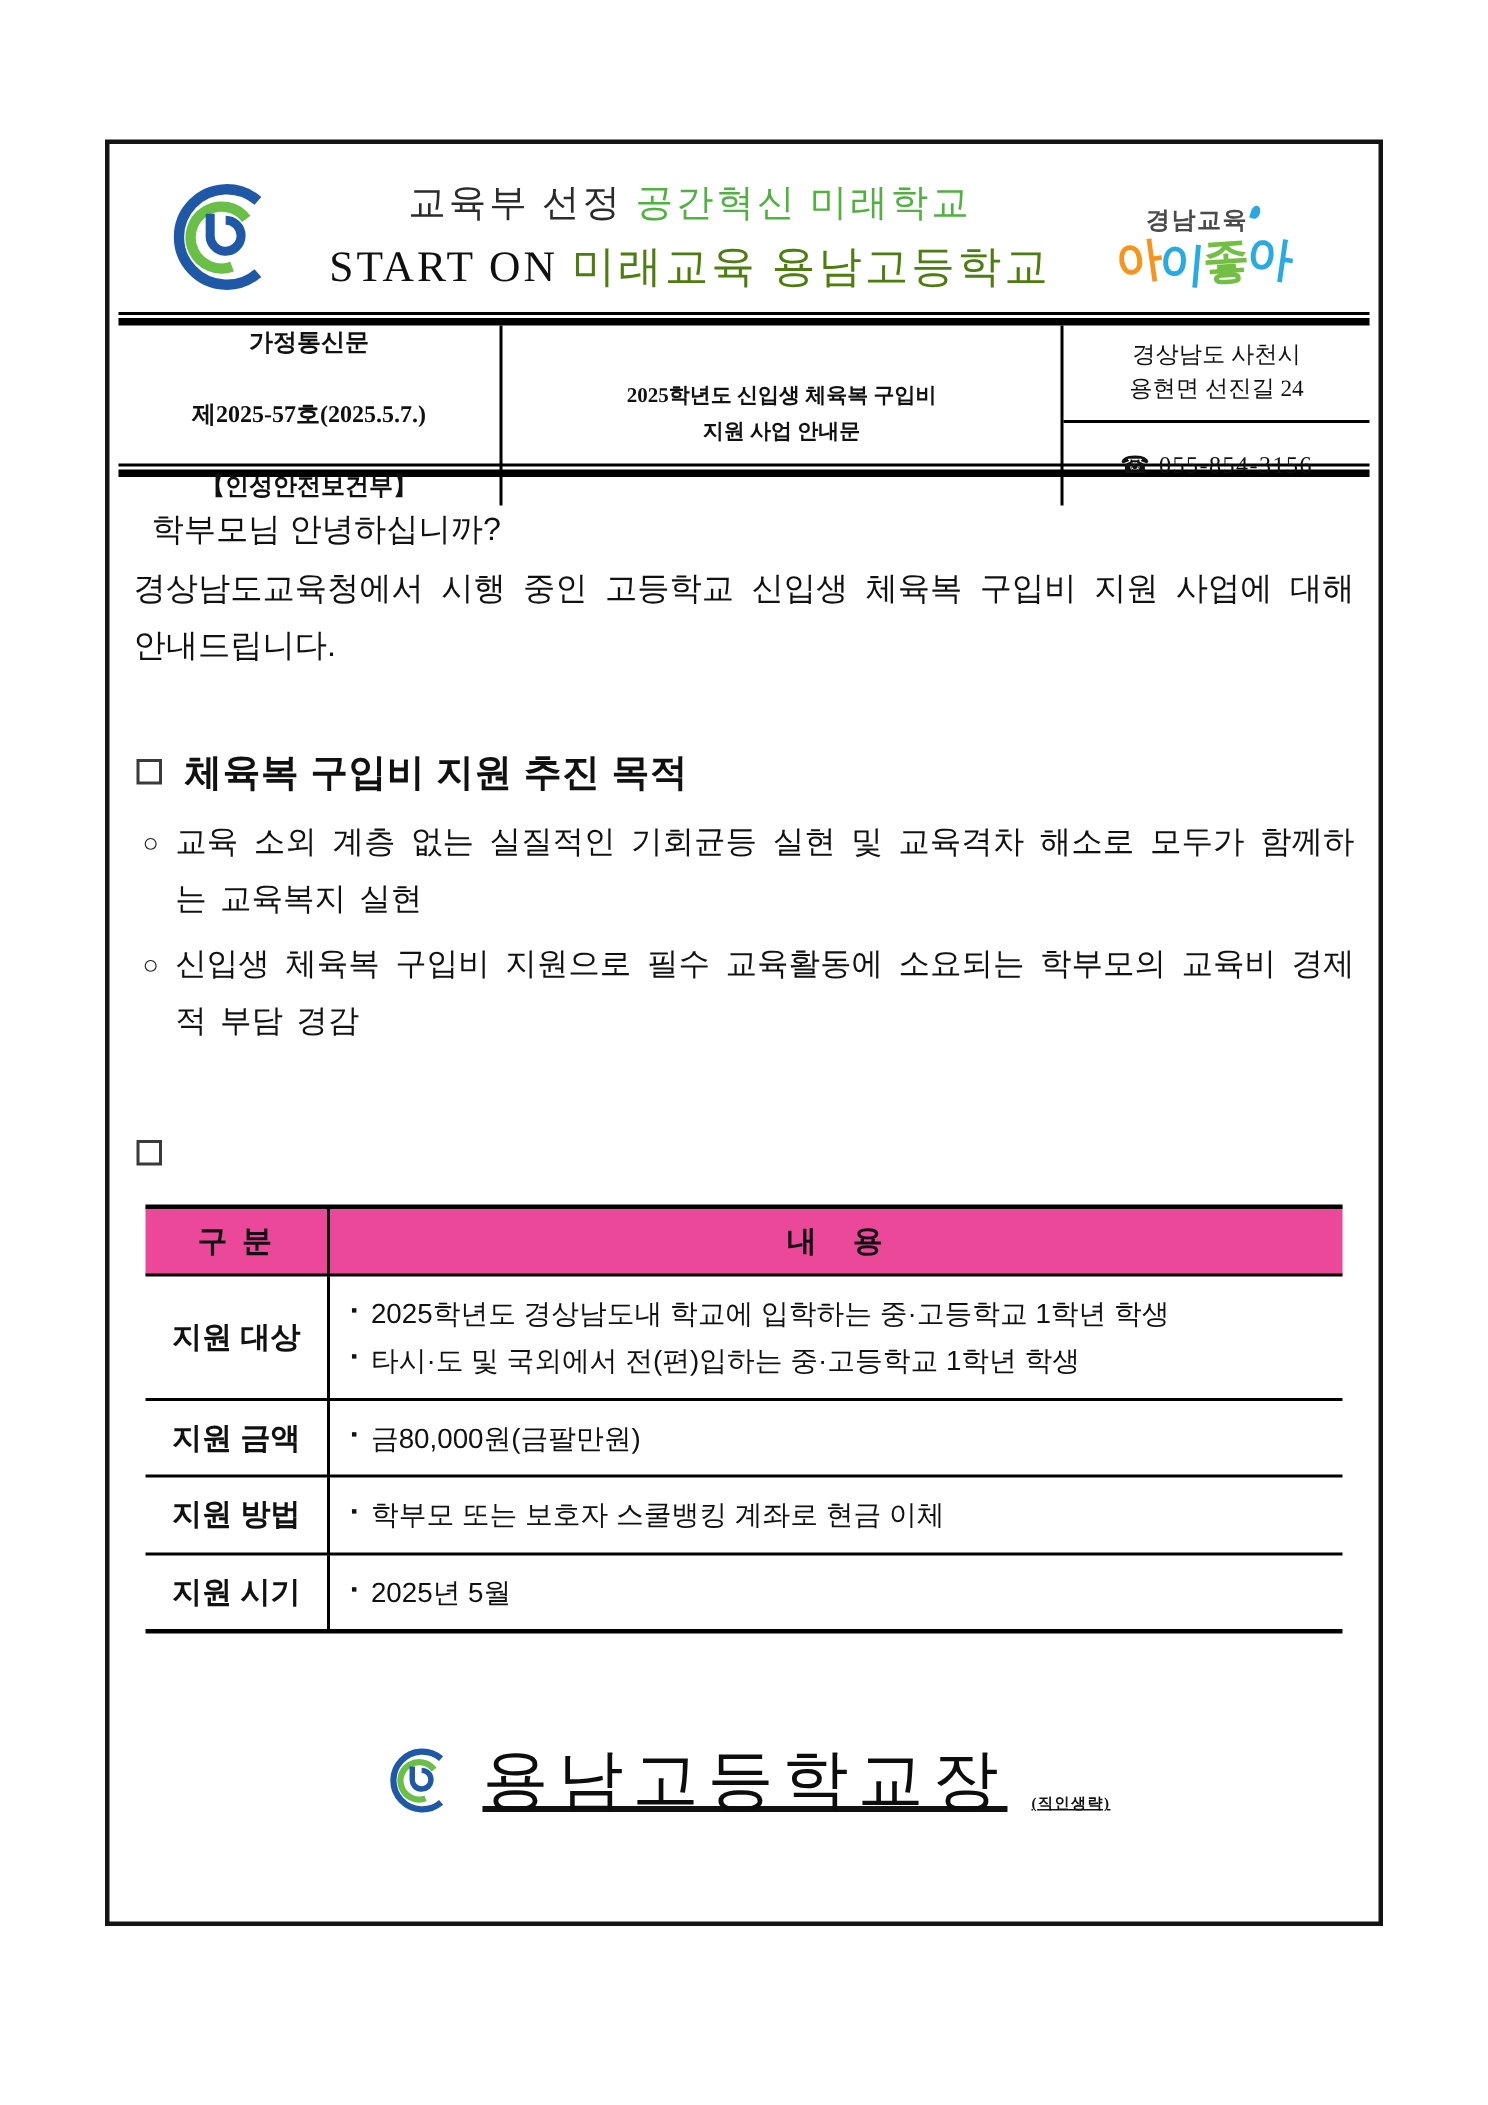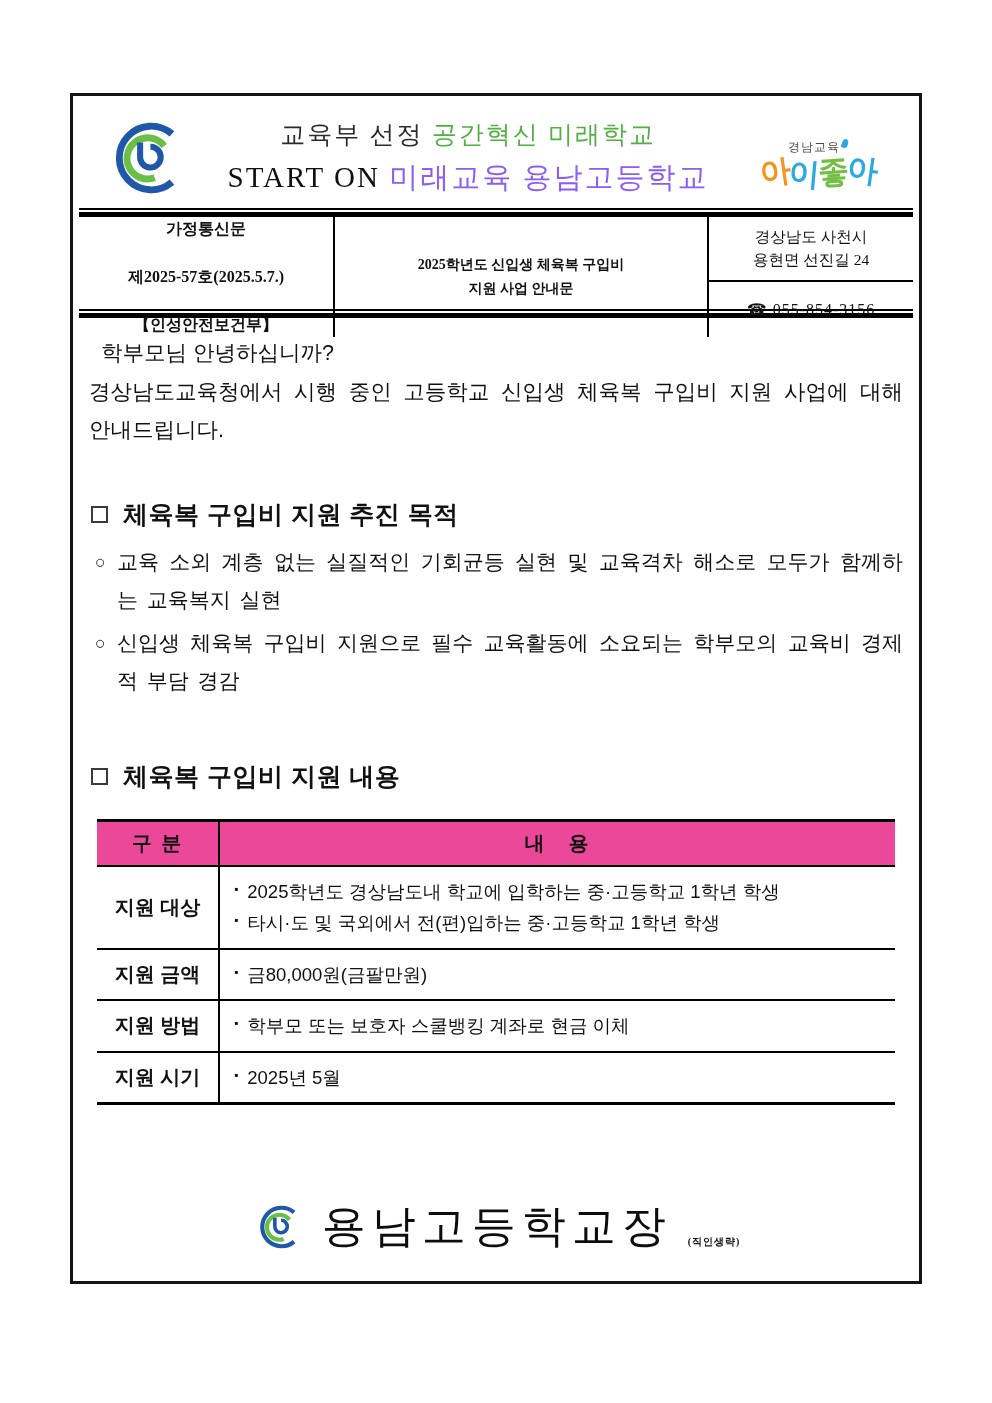--- a/index.html
+++ b/index.html
@@ -3,30 +3,30 @@
 <meta charset="utf-8">
 <style>
   * { margin:0; padding:0; box-sizing:border-box; }
   html,body { width:992px; height:1403px; background:#ffffff; }
   body { position:relative; font-family:"Liberation Sans","DejaVu Sans",sans-serif; color:#111; }
 
   .page { position:absolute; left:70px; top:93px; width:852px; height:1191px;
           border:3px solid #141414; background:#fff; }
 
   
-  .masthead { display:flex; align-items:center; height:112px; padding:18px 22px 6px 28px; }
+  .masthead { display:flex; align-items:center; height:112px; padding:18px 38px 6px 28px; }
   .school-logo { width:96px; flex:0 0 auto; }
   .school-logo svg { width:92px; height:86px; display:block; }
   .masthead-lines { flex:1; text-align:center; font-family:"Liberation Serif","DejaVu Serif",serif; }
   .m-line1 { font-size:25px; letter-spacing:2px; color:#2b2b2b; }
   .m-line2 { font-size:29px; letter-spacing:2px; margin-top:7px; color:#101010; }
   .hl-green { color:#52b043; }
-  .hl-blue  { color:#8b5cf6; }
+  .hl-blue  { color:#4d7c0f; }
   .mascot { width:158px; flex:0 0 auto; text-align:center; padding-bottom:6px; }
-  .mascot-top { font-size:12px; font-weight:normal; color:#4a4a4a; letter-spacing:1px;margin-top:17px; }
+  .mascot-top { font-size:16px; font-weight:bold; color:#4a4a4a; letter-spacing:1px;margin-top:17px; }
   .splash { display:inline-block; width:6px; height:9px; background:#2ba7df; border-radius:60% 60% 60% 0; transform:rotate(18deg); margin-left:2px; vertical-align:top; }
   .mascot-word { font-size:31px; font-weight:900; letter-spacing:-2px; line-height:1.05; }
   .mascot-word span { display:inline-block; }
   .mc0 { color:#f7941d; transform:rotate(-8deg); }
   .mc1 { color:#29abe2; transform:rotate(5deg) translateY(2px); }
   .mc2 { color:#72bf44; transform:rotate(-4deg); }
   .mc3 { color:#29abe2; transform:rotate(8deg) translateY(-2px); }
 
   
   .rule-thin  { border-top:2px solid #000; margin:0 6px; }
@@ -65,22 +65,22 @@
                      font-size:20px; letter-spacing:2px; padding:8px 0; }
   .ctable thead th:first-child { border-right:2px solid #000; width:122px; }
   .ctable tbody th { font-size:20px; font-weight:bold; border-right:2px solid #000;
                      border-bottom:2px solid #000; text-align:center; }
   .ctable tbody td { font-size:18.5px; padding:9px 6px 9px 14px; border-bottom:2px solid #000; }
   .ctable tr.last th, .ctable tr.last td { border-bottom:3px solid #000; }
   .item-line { display:flex; gap:9px; line-height:1.7; }
   .sq-mark { flex:0 0 auto; font-size:12px; padding-top:3px; color:#111; }
 
   
-  .signature { display:flex; align-items:center; justify-content:center; gap:16px; margin-top:92px;
-               font-family:"Liberation Serif","DejaVu Serif",serif; }
+  .signature { display:flex; align-items:center; justify-content:center; gap:16px; margin-top:68px;
+               font-family:"Liberation Serif","DejaVu Serif",serif;text-decoration:underline; }
   .sig-logo svg { width:54px; height:52px; display:block; }
   .sig-name { font-size:44px; letter-spacing:6px; color:#0d0d0d; }
   .sig-note { font-size:10px; font-weight:bold; align-self:flex-end; padding-bottom:7px; letter-spacing:1px; }
 </style>
 </head>
 <body>
 
 <div class="page">
 
   <div class="masthead">
@@ -141,21 +141,20 @@
       <span class="otext">교육 소외 계층 없는 실질적인 기회균등 실현 및 교육격차 해소로 모두가 함께하는 교육복지 실현</span>
     </div>
     <div class="oitem">
       <span class="omark">○</span>
       <span class="otext">신입생 체육복 구입비 지원으로 필수 교육활동에 소요되는 학부모의 교육비 경제적 부담 경감</span>
     </div>
   </div>
 
   <div class="section-heading second">
     <span class="sq"></span>
-    <span>체육복 구입비 지원 내용</span>
   </div>
 
   <table class="ctable">
     <thead>
       <tr>
         <th>구 분</th>
         <th>내　용</th>
       </tr>
     </thead>
     <tbody>

